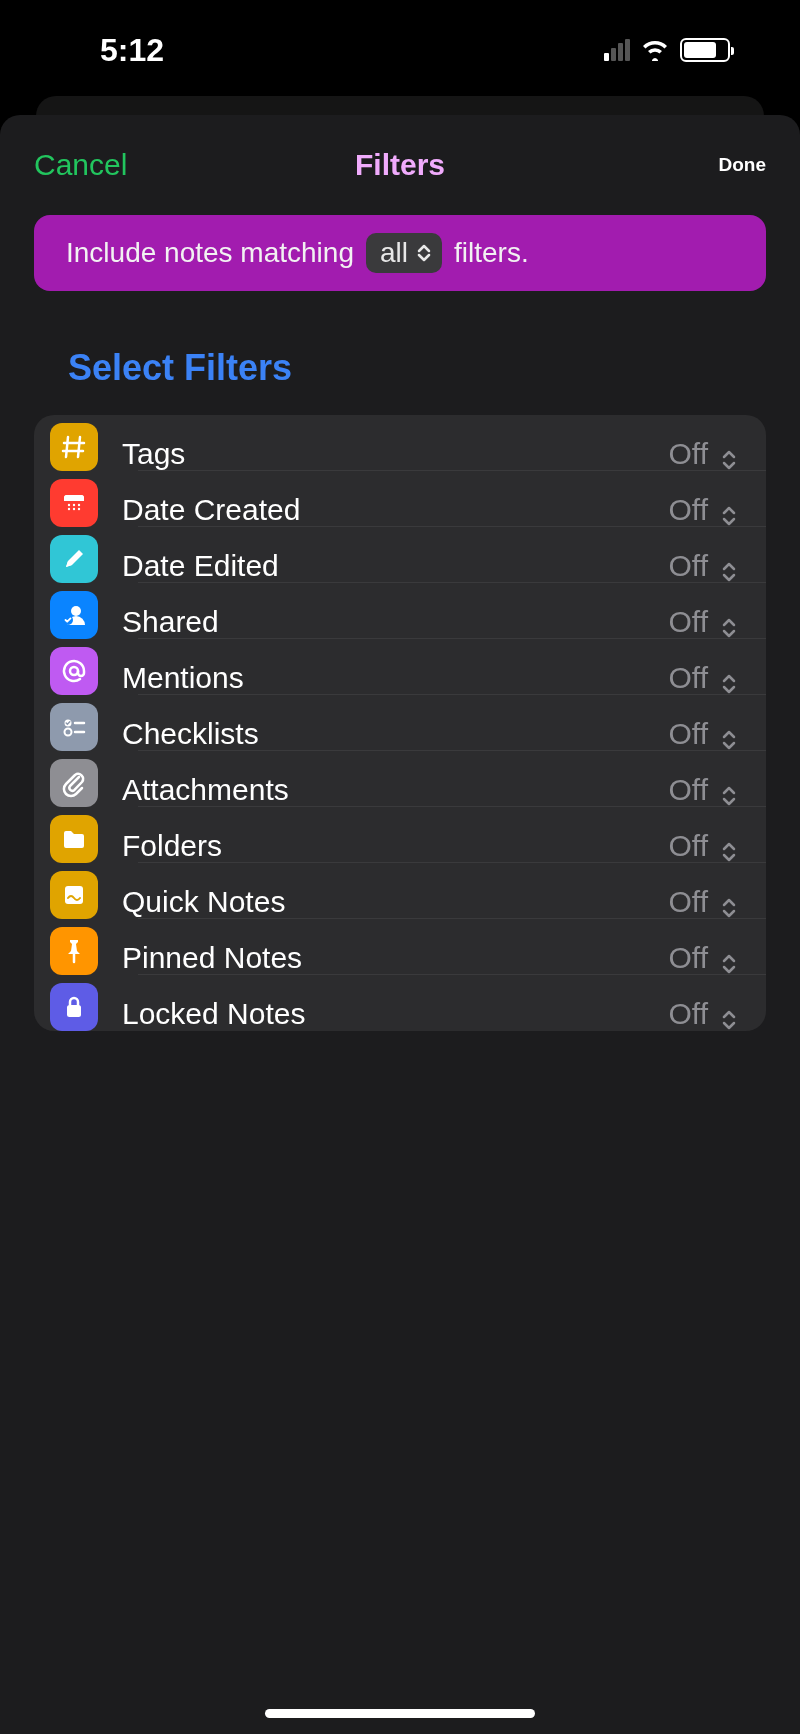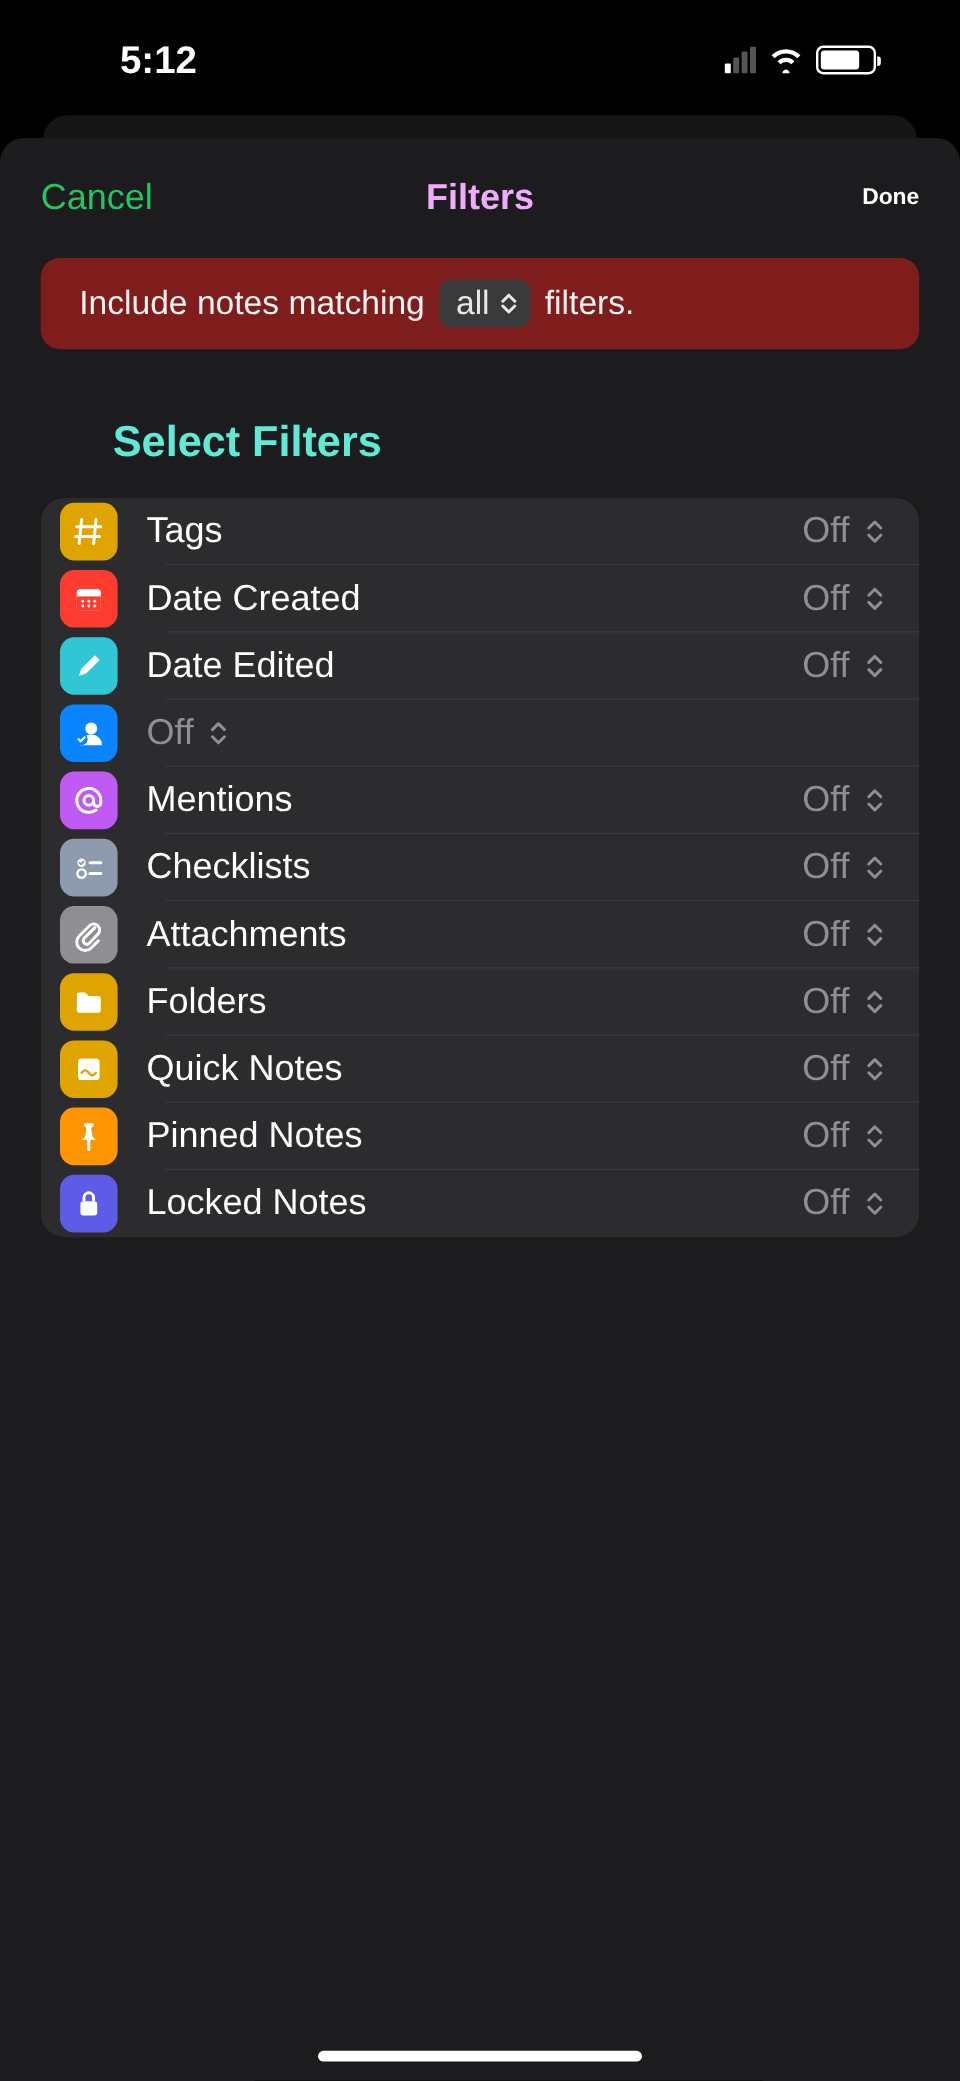--- a/index.html
+++ b/index.html
@@ -114,21 +114,21 @@
       left: 50%;
       transform: translateX(-50%);
     }
     .done-btn {
       color: #ffffff;
       font-size: 19px;
       font-weight: 700;
     }
     .match-bar {
       margin: 0 34px;
-      background: #7f1d1d;
+      background: #a21caf;
       border-radius: 16px;
       height: 76px;
       display: flex;
       align-items: center;
       padding: 0 32px;
       gap: 12px;
       color: #f2f2f2;
       font-size: 28px;
     }
     .match-picker {
@@ -141,34 +141,34 @@
       color: #e8e8e8;
     }
     .chevrons {
       display: flex;
       flex-direction: column;
       gap: 0px;
       line-height: 0;
     }
     .chevrons svg { display: block; }
     .section-title {
-      color: #5eead4;
+      color: #3b82f6;
       font-size: 36px;
       font-weight: 700;
-      margin: 56px 0 26px 94px;
+      margin: 56px 0 26px 68px;
     }
     .filter-list {
       margin: 0 34px;
       background: #2c2c2e;
       border-radius: 20px;
       overflow: hidden;
     }
     .filter-row {
       display: flex;
-      align-items: center;
+      align-items: flex-end;
       height: 56px;
       padding: 0 28px 0 16px;
       position: relative;
     }
     .filter-row:not(:last-child)::after {
       content: '';
       position: absolute;
       left: 104px;
       right: 0;
       bottom: 0;
@@ -326,20 +326,21 @@
       </div>
       <div class="filter-row">
         <div class="icon-box" style="background: rgb(10, 132, 255);">
           <svg width="30" height="30" viewBox="0 0 30 30">
             <circle cx="17" cy="11" r="5" fill="#fff"></circle>
             <path d="M8 25 a9 9 0 0 1 18 0 z" fill="#fff"></path>
             <circle cx="9" cy="20" r="5" fill="#0a84ff"></circle>
             <path d="M6.5 20 l1.7 1.7 l3.3-3.3" stroke="#fff" stroke-width="1.8" fill="none" stroke-linecap="round" stroke-linejoin="round"></path>
           </svg>
         </div>
+        <div class="filter-label">Shared</div>
         <div class="filter-value">Off</div>
         <div class="row-chevrons">
           <svg width="18" height="11" viewBox="0 0 18 11">
             <path d="M4 8 L9 3 L14 8" stroke="#8e8e93" stroke-width="2.5" fill="none" stroke-linecap="round" stroke-linejoin="round"></path>
           </svg>
           <svg width="18" height="11" viewBox="0 0 18 11">
             <path d="M4 3 L9 8 L14 3" stroke="#8e8e93" stroke-width="2.5" fill="none" stroke-linecap="round" stroke-linejoin="round"></path>
           </svg>
         </div>
       </div>

